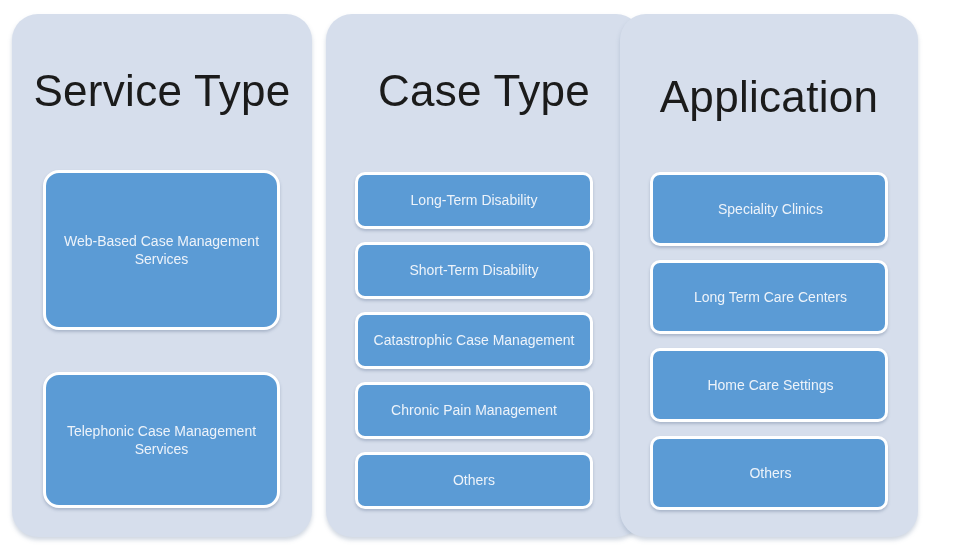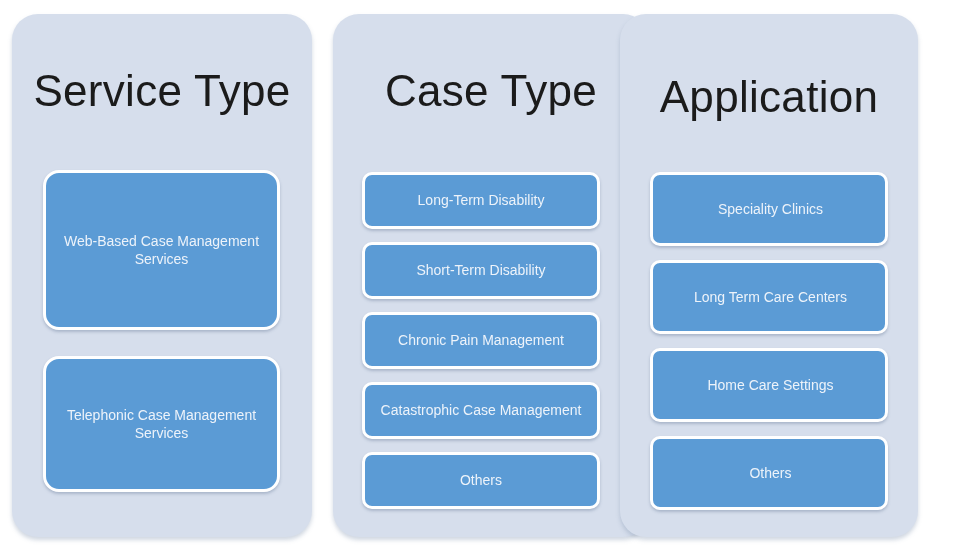--- a/index.html
+++ b/index.html
@@ -17,39 +17,39 @@
   }
   .col {
     position: absolute;
     top: 14px;
     height: 523px;
     background: #D6DEEC;
     border-radius: 26px;
     box-shadow: 0 3px 4px rgba(120, 140, 170, 0.35);
   }
   .col1 { left: 12px;  width: 300px; }
-  .col2 { left: 333px; width: 316px; }
+  .col2 { left: 326px; width: 316px; }
   .col3 { left: 620px; width: 298px; }
 
   .col-title {
     margin: 52px 0 0 0;
     text-align: center;
     font-size: 44px;
     font-weight: 400;
     color: #1B1B1B;
     letter-spacing: 0.3px;
   }
   .col3 .col-title { margin-top: 58px; }
 
   .boxes {
     position: absolute;
     display: flex;
     flex-direction: column;
   }
-  .col1 .boxes { top: 156px; left: 31px; width: 237px; gap: 26px; }
+  .col1 .boxes { top: 156px; left: 31px; width: 237px; gap: 42px; }
   .col2 .boxes { top: 158px; left: 29px; width: 238px; gap: 13px; }
   .col3 .boxes { top: 158px; left: 30px; width: 238px; gap: 14px; }
 
   .node {
     box-sizing: border-box;
     background: #5B9BD5;
     border: 3px solid #FFFFFF;
     border-radius: 10px;
     display: flex;
     align-items: center;
@@ -87,24 +87,24 @@
   <section class="col col2">
     <h2 class="col-title">Case Type</h2>
     <div class="boxes">
       <div class="node">
         <span>Long-Term Disability</span>
       </div>
       <div class="node">
         <span>Short-Term Disability</span>
       </div>
       <div class="node">
-        <span>Chronic Pain Management</span>
+        <span>Catastrophic Case Management</span>
       </div>
       <div class="node">
-        <span>Catastrophic Case Management</span>
+        <span>Chronic Pain Management</span>
       </div>
       <div class="node">
         <span>Others</span>
       </div>
     </div>
   </section>
 
   <section class="col col3">
     <h2 class="col-title">Application</h2>
     <div class="boxes">

